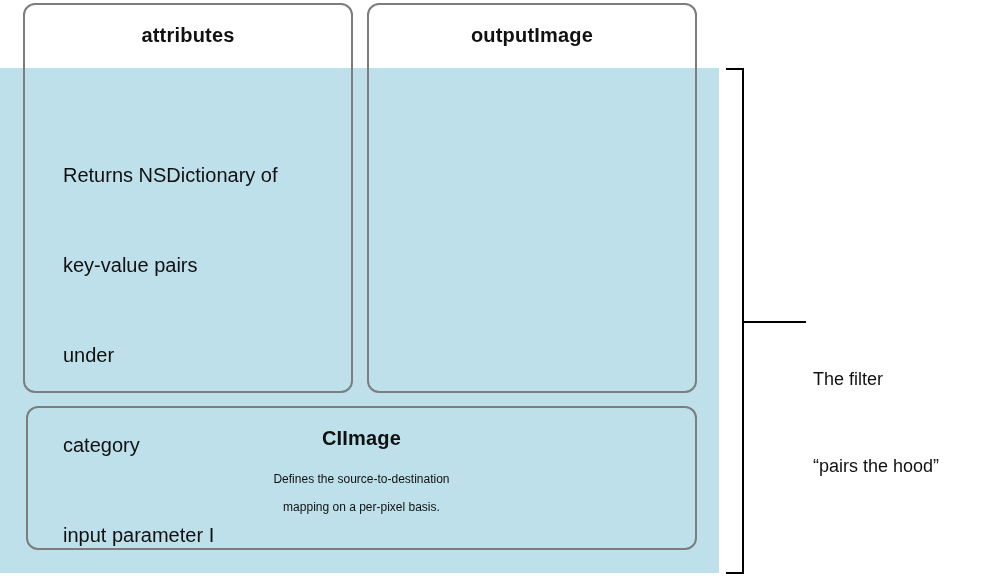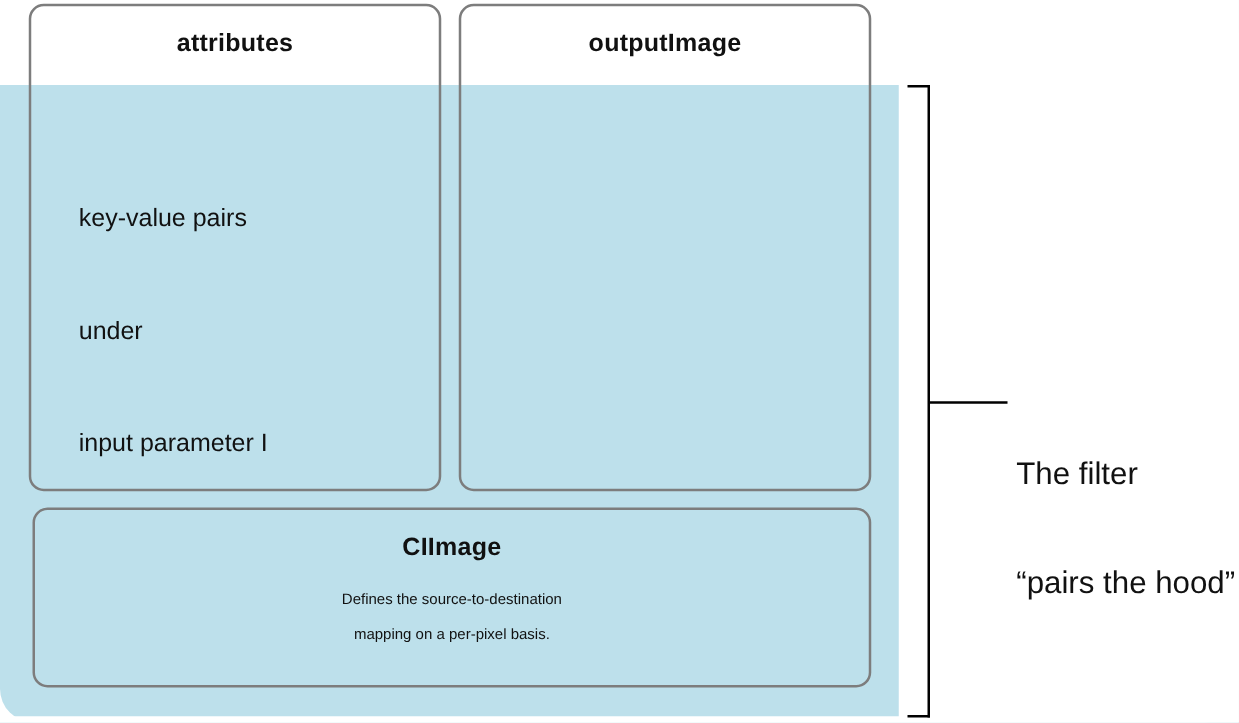--- a/index.html
+++ b/index.html
@@ -8,21 +8,20 @@
     background: #ffffff;
   }
   .canvas {
     position: relative;
     width: 991px;
     height: 578px;
     background: #ffffff;
     overflow: hidden;
     font-family: "Liberation Sans", sans-serif;
     color: var(--text, #111111);
-    border-radius: 27px;
   }
   .band {
     position: absolute;
     left: 0;
     top: 68px;
     width: 719px;
     height: 505px;
     background: var(--band, #bde0eb);
   }
   .box {
@@ -84,37 +83,39 @@
     background: var(--bracket, #000000);
   }
   .br-vertical   { left: 742px; top: 68px;  width: 2px;  height: 506px; }
   .br-tick-top   { left: 726px; top: 68px;  width: 18px; height: 2px; }
   .br-tick-bottom{ left: 726px; top: 572px; width: 18px; height: 2px; }
   .br-pointer    { left: 744px; top: 321px; width: 62px; height: 2px; }
   .bracket-label {
     position: absolute;
     left: 813px;
     top: 307px;
-    font-size: 25px;
+    font-size: 18px;
     line-height: 29px;
     white-space: pre;
   }
 </style>
 </head>
 <body>
 
 <div class="canvas">
 
   <div class="band"></div>
 
   <section class="box box-attributes">
     <h2 class="box-title">attributes</h2>
     <div class="box-lines">
+      <div>Returns NSDictionary of</div>
       <div>key-value pairs</div>
       <div>under</div>
+      <div>category</div>
       <div>input parameter I</div>
       
       
       
       
     </div>
   </section>
 
   <section class="box box-output">
     <h2 class="box-title">outputImage</h2>

